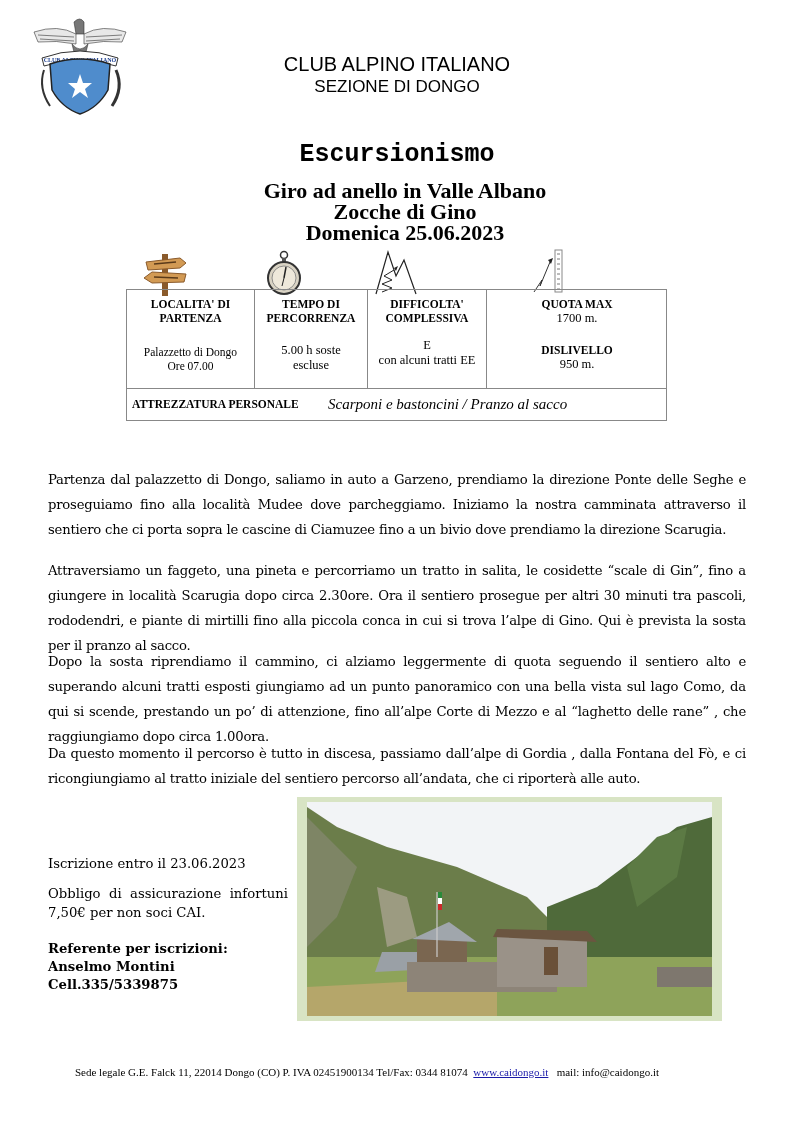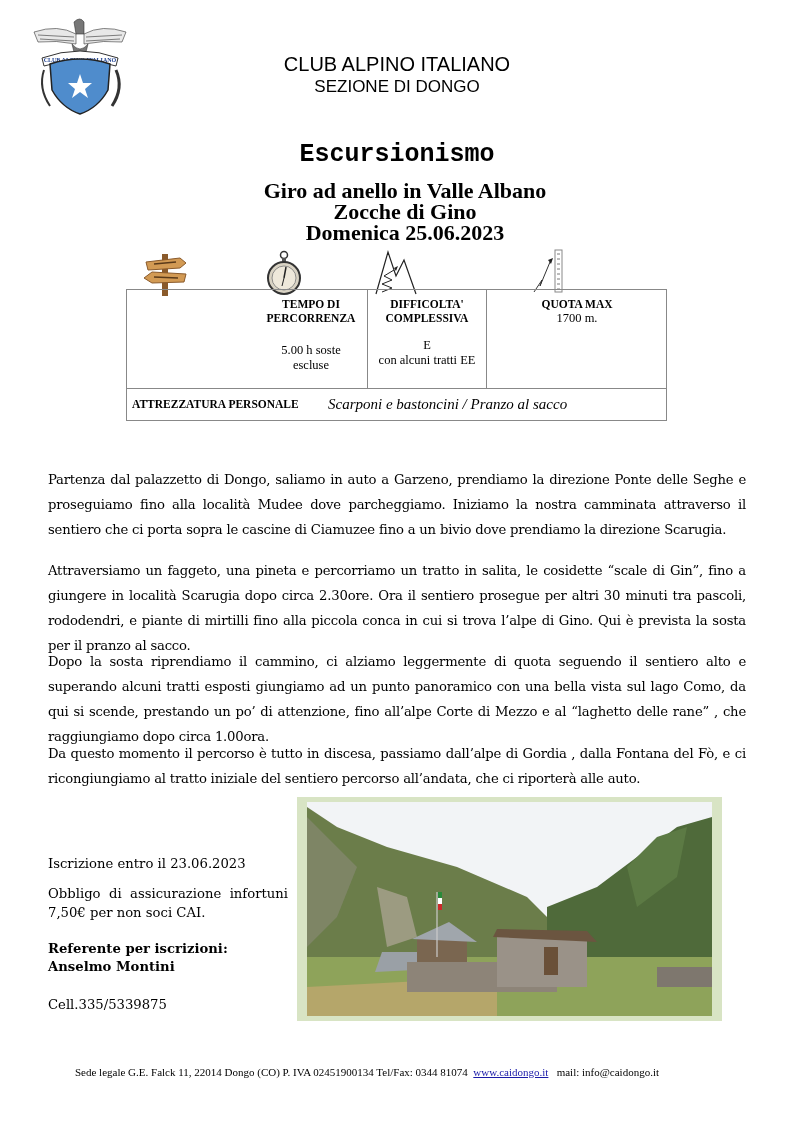--- a/index.html
+++ b/index.html
@@ -103,20 +103,30 @@
       <line x1="27" y1="36" x2="30" y2="36"></line>
         <line x1="27" y1="41" x2="30" y2="41"></line>
     </g>
     <polyline points="4,44 12,32 10,38 20,14" fill="none" stroke="#333" stroke-width="1"></polyline>
     <polygon points="18,12 23,10 21,16" fill="#222"></polygon>
   </svg>
 </div>
 
 <div class="abs table">
   <div class="row1">
+    <div class="cell c1">
+      <div class="h">
+        <div>LOCALITA' DI</div>
+        <div>PARTENZA</div>
+      </div>
+      <div style="padding-top:20px;">
+        <div>Palazzetto di Dongo</div>
+        <div>Ore 07.00</div>
+      </div>
+    </div>
     <div class="cell c2">
       <div class="h">
         <div>TEMPO DI</div>
         <div>PERCORRENZA</div>
       </div>
       <div style="padding-top:18px; font-size:12.5px; line-height:15px;text-align:center;">
         <div>5.00 h soste</div>
         <div>escluse</div>
       </div>
     </div>
@@ -127,39 +137,43 @@
       </div>
       <div style="padding-top:13px; font-size:12.5px; line-height:15px;">
         <div>E</div>
         <div>con alcuni tratti EE</div>
       </div>
     </div>
     <div class="cell c4">
       <div style="padding-top:7px;">
         <div style="font-weight:bold;">QUOTA MAX</div>
         <div style="font-size:12.5px;">1700 m.</div>
+      </div>
+      <div style="padding-top:18px;">
+        <div style="font-weight:bold;">DISLIVELLO</div>
+        <div style="font-size:12.5px;">950 m.</div>
       </div>
     </div>
   </div>
   <div class="row2">
     <span class="lbl">ATTREZZATURA PERSONALE</span>
     <span class="val" style="font-size:15px;font-style:italic;">Scarponi e bastoncini / Pranzo al sacco</span>
   </div>
 </div>
 
 <div class="abs para" style="top:467px;">Partenza dal palazzetto di Dongo, saliamo in auto a Garzeno, prendiamo la direzione Ponte delle Seghe e proseguiamo fino alla località Mudee dove parcheggiamo. Iniziamo la nostra camminata attraverso il sentiero che ci porta sopra le cascine di Ciamuzee fino a un bivio dove prendiamo la direzione Scarugia.</div>
 <div class="abs para" style="top:558px;">Attraversiamo un faggeto, una pineta e percorriamo un tratto in salita, le cosidette “scale di Gin”, fino a giungere in località Scarugia dopo circa 2.30ore. Ora il sentiero prosegue per altri 30 minuti tra pascoli, rododendri, e piante di mirtilli fino alla piccola conca in cui si trova l’alpe di Gino. Qui è prevista la sosta per il pranzo al sacco.</div>
 <div class="abs para" style="top:649px;">Dopo la sosta riprendiamo il cammino, ci alziamo leggermente di quota  seguendo il sentiero alto  e superando alcuni tratti esposti giungiamo ad un punto panoramico con una bella vista sul lago Como, da qui si scende,  prestando un po’ di attenzione, fino all’alpe Corte di Mezzo e al “laghetto delle rane” , che raggiungiamo dopo circa  1.00ora.</div>
 <div class="abs para" style="top:741px;">Da questo momento il percorso è tutto in discesa, passiamo dall’alpe di Gordia , dalla Fontana del Fò, e ci ricongiungiamo al tratto iniziale del sentiero percorso all’andata, che ci riporterà alle auto.</div>
 
 <div class="abs left-info" style="top:811px;margin-top:43px;">Iscrizione entro il 23.06.2023</div>
 <div class="abs left-info" style="top:884px; text-align:justify;">Obbligo di assicurazione infortuni 7,50€ per non soci CAI.</div>
 <div class="abs left-info" style="top:939px; font-weight:bold;">Referente per iscrizioni:</div>
 <div class="abs left-info" style="top:957px; font-weight:bold;">Anselmo Montini</div>
-<div class="abs left-info" style="top:995px; font-weight:normal;">Cell.335/5339875</div>
+<div class="abs left-info" style="top:975px; font-weight:bold;">Cell.335/5339875</div>
 
 <div class="abs photo-frame">
   <svg width="425" height="224" viewBox="0 0 425 224">
     <rect x="10" y="5" width="405" height="214" fill="#f2f4f6"></rect>
 
     <polygon points="10,10 40,30 90,50 160,70 230,100 250,120 250,219 10,219" fill="#6b7d4a"></polygon>
     <polygon points="10,20 30,40 60,70 40,120 10,150" fill="#8a8a78" opacity="0.6"></polygon>
     <polygon points="80,90 110,100 120,140 90,150" fill="#b0a898" opacity="0.7"></polygon>
 
     <polygon points="250,110 300,90 340,60 380,30 415,20 415,219 250,219" fill="#4f6a3a"></polygon>

